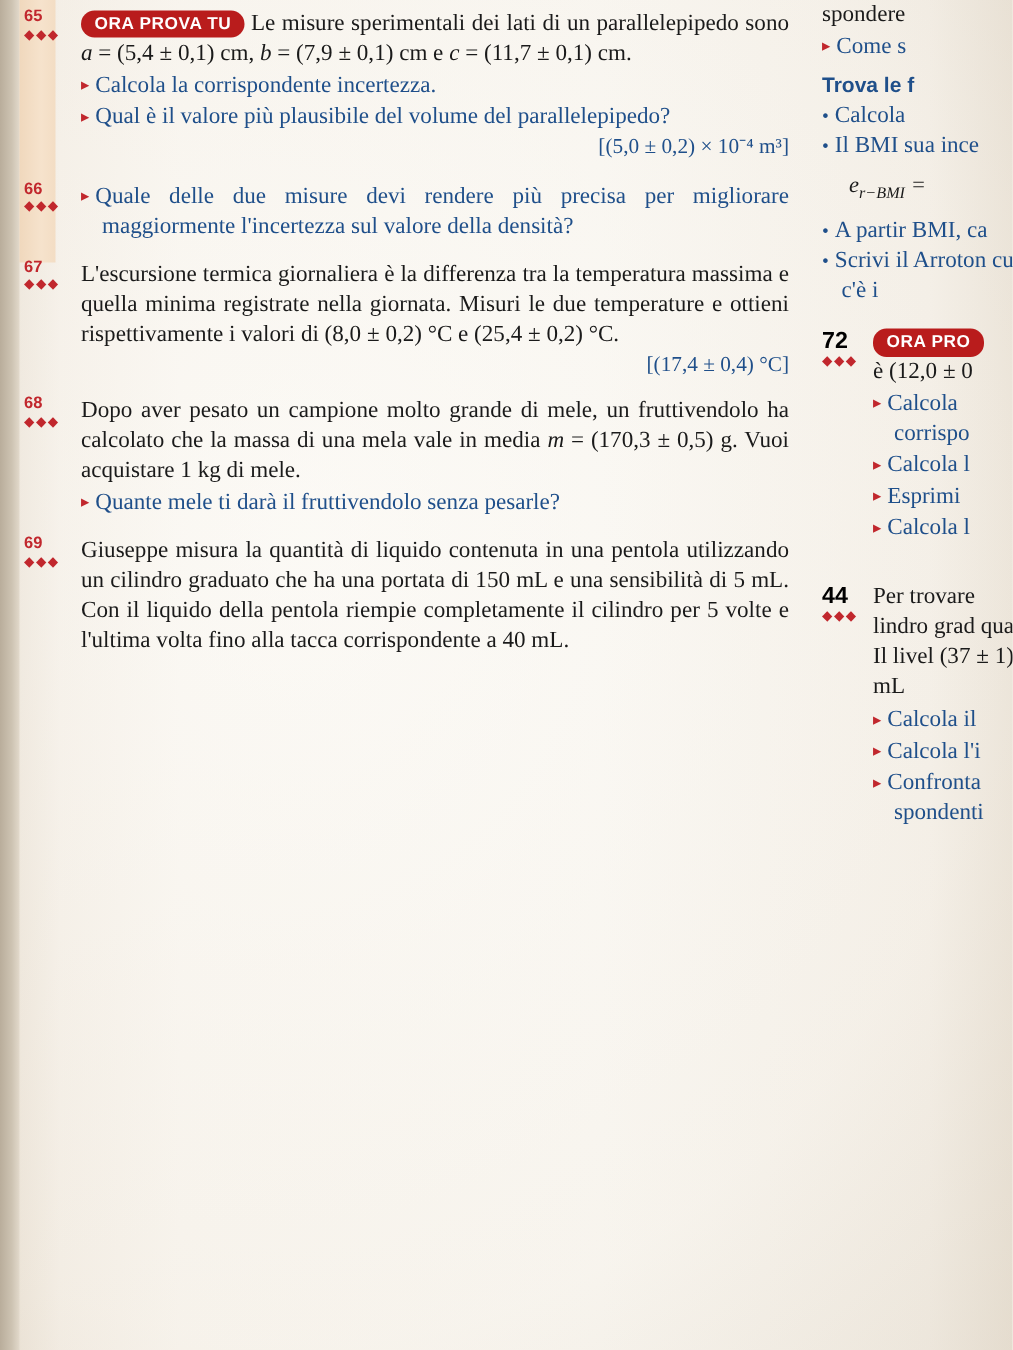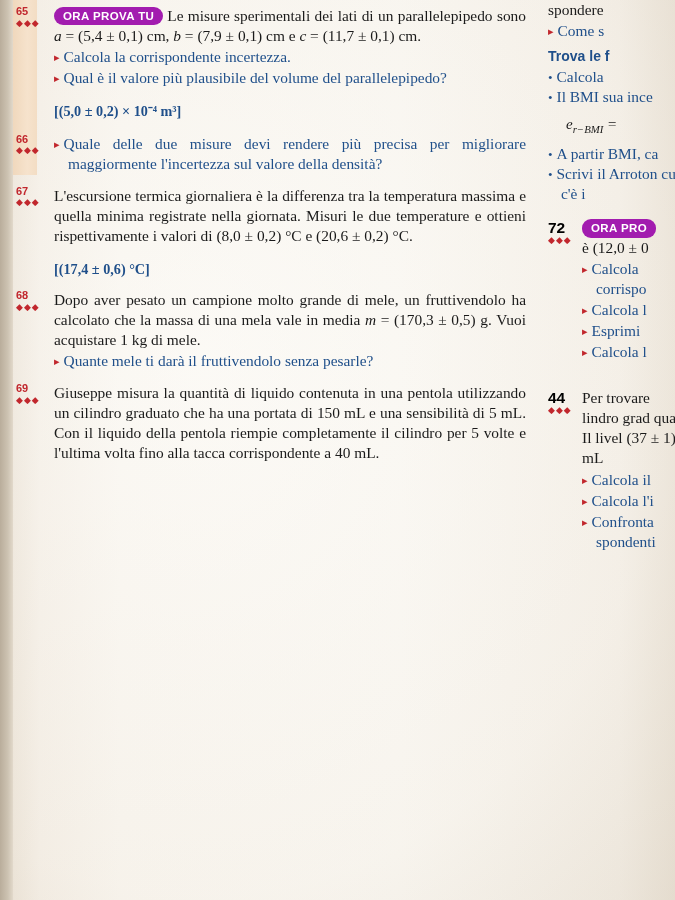--- a/index.html
+++ b/index.html
@@ -93,21 +93,21 @@
   .body {
     margin-left: 38px;
     font-size: 15.4px;
     line-height: 1.30;
     text-align: justify;
     text-justify: inter-word;
     hyphens: manual;
   }
   .badge {
     display: inline-block;
-    background: #a21caf;
+    background: #b91c1c;
     color: #ffffff;
     font-family: "Liberation Sans", sans-serif;
     font-weight: bold;
     font-size: 11.5px;
     letter-spacing: 0.4px;
     padding: 2px 9px 2px 9px;
     border-radius: 9px;
     vertical-align: 1.5px;
     margin-right: 4px;
   }
@@ -127,25 +127,24 @@
     margin-left: 13px;
     text-indent: -13px;
     color: #1f4f8a;
   }
   .bul .dot {
     color: #1f4f8a;
     font-size: 13px;
     margin-right: 4px;
   }
   .ans {
-    text-align: left;
+    text-align: right;
     color: #1f4f8a;
     font-size: 14.2px;
-    margin-top: 14px;
-    font-weight: bold;
+    margin-top: 1px;
   }
   .heading-blue {
     color: #1f4f8a;
     font-family: "Liberation Sans", sans-serif;
     font-weight: bold;
     font-size: 14px;
     margin: 6px 0 2px 0;
   }
   .rbody {
     font-size: 15.4px;
@@ -210,22 +209,22 @@
     </div>
 
     <div class="spacer-sm"></div>
 
     <div class="ex">
       <div class="num-block">
         <div class="num">67</div>
         <div class="diffs">◆◆◆</div>
       </div>
       <div class="body">
-        <span>L'escursione termica giornaliera è la differenza tra la temperatura massima e quella minima registrate nella giornata. Misuri le due temperature e ottieni rispettivamente i valori di (8,0 ± 0,2) °C e (20,6 ± 0,2) °C.</span>
-        <div class="ans">[(17,4 ± 0,6) °C]</div>
+        <span>L'escursione termica giornaliera è la differenza tra la temperatura massima e quella minima registrate nella giornata. Misuri le due temperature e ottieni rispettivamente i valori di (8,0 ± 0,2) °C e (25,4 ± 0,2) °C.</span>
+        <div class="ans">[(17,4 ± 0,4) °C]</div>
       </div>
     </div>
 
     <div class="spacer-sm"></div>
 
     <div class="ex">
       <div class="num-block">
         <div class="num">68</div>
         <div class="diffs">◆◆◆</div>
       </div>

